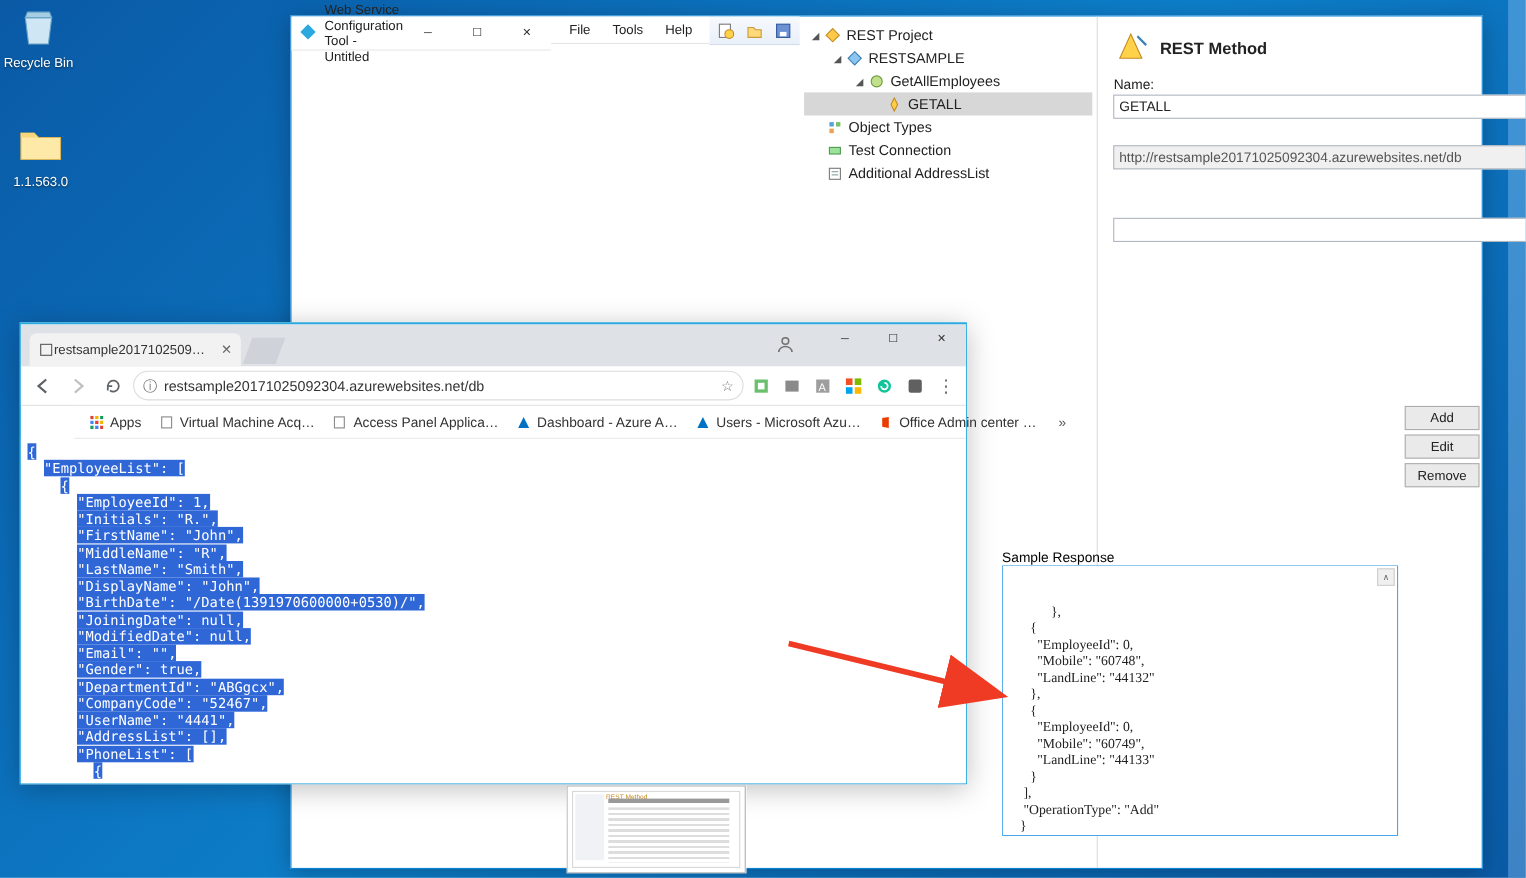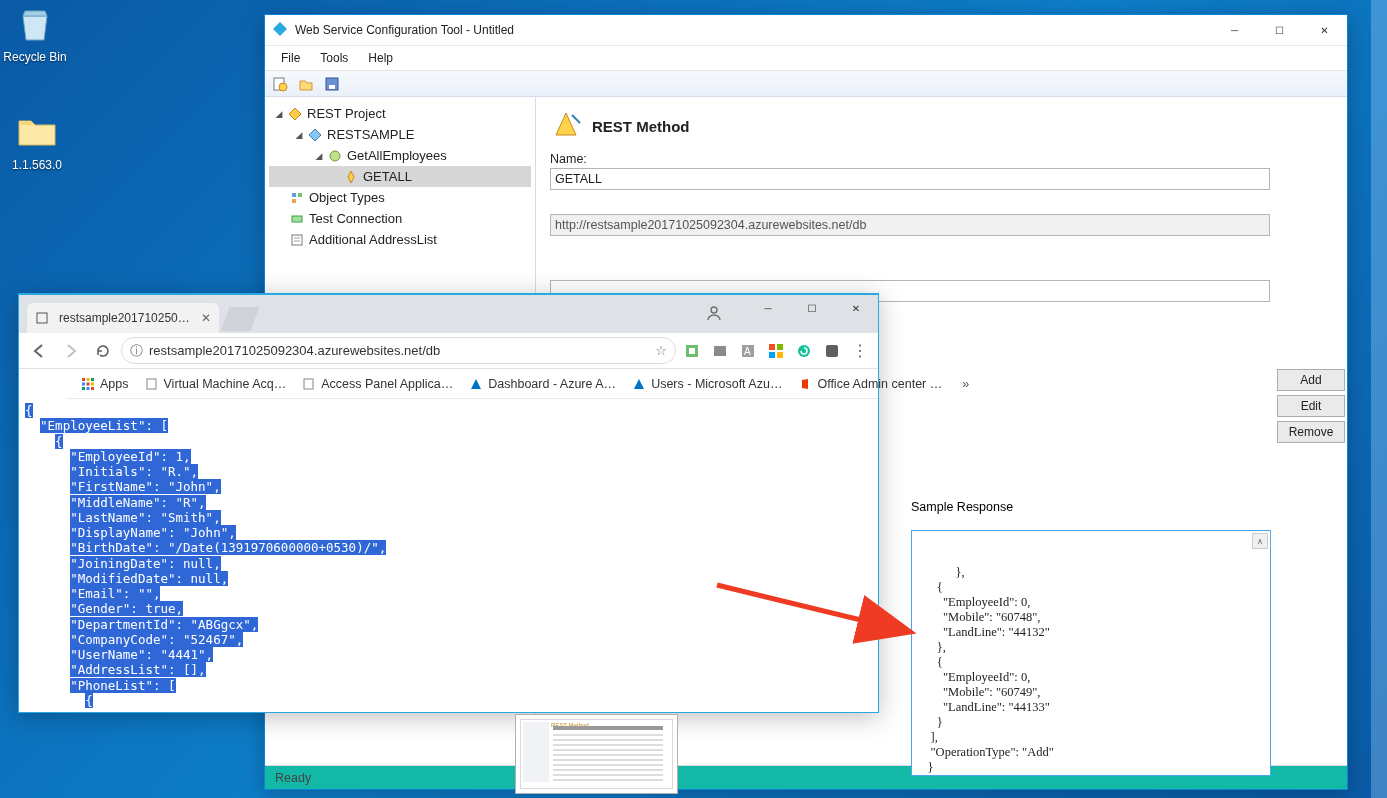--- a/index.html
+++ b/index.html
@@ -4,21 +4,21 @@
 <style>
   * { box-sizing: border-box; }
   html, body { margin: 0; padding: 0; font-family: "Segoe UI", Tahoma, sans-serif; font-size: 12px; }
   body { width: 1387px; height: 798px; background: linear-gradient(135deg, #0a5aa6 0%, #0d7ec9 50%, #0a5aa6 100%); overflow: hidden; position: relative; }
   
   .desktop-icon { position: absolute; width: 70px; text-align: center; color: #fff; font-size: 12px; text-shadow: 0 1px 2px rgba(0,0,0,.6); }
   .desktop-icon .glyph { width: 44px; height: 44px; margin: 0 auto 4px; display: flex; align-items: center; justify-content: center; }
   .recycle { left: 0; top: 2px; }
   .folder { left: 2px; top: 110px; }
   
-  .app-window { position: absolute; left: 264px; top: 14px; width: 1084px; height: 776px; background: #fff; border: 1px solid #0a84d6; display: flex; flex-direction: column; box-shadow: 0 4px 20px rgba(0,0,0,.25); }
+  .app-window { position: absolute; left: 264px; top: 14px; width: 1084px; height: 776px; background: #fff; border: 1px solid #0a84d6; display: flex; flex-direction: row; box-shadow: 0 4px 20px rgba(0,0,0,.25); }
   .titlebar { height: 31px; background: #fff; display: flex; align-items: center; border-bottom: 1px solid #e8e8e8; }
   .titlebar .app-icon { width: 30px; text-align: center; color: #2aa9e0; font-size: 14px; }
   .titlebar .title { flex: 1; font-size: 12px; color: #222; }
   .win-btn { width: 45px; height: 100%; display: inline-flex; align-items: center; justify-content: center; font-family: "Segoe MDL2 Assets", "Segoe UI Symbol"; font-size: 10px; color: #333; cursor: default; }
   .menubar { height: 25px; background: #fff; display: flex; align-items: center; padding: 0 6px; font-size: 12px; color: #222; border-bottom: 1px solid #e4e4e4; }
   .menuitem { padding: 2px 10px; }
   .toolbar { height: 26px; background: linear-gradient(#f6f9fd,#eaf0f9); border-bottom: 1px solid #d6dde8; display: flex; align-items: center; padding: 0 6px; gap: 8px; }
   .toolbar span { width: 18px; height: 18px; display: inline-flex; align-items: center; justify-content: center; }
   .app-body { flex: 1; display: flex; min-height: 0; }
   .tree-pane { width: 271px; border-right: 1px solid #d6dde8; padding: 6px 4px; font-size: 13px; color: #222; }
@@ -30,28 +30,28 @@
   .head-row { display: flex; align-items: center; gap: 10px; margin-bottom: 8px; }
   .head-row h2 { margin: 0; font-size: 15px; font-weight: 600; color: #222; }
   .desc { font-size: 12.5px; color: #222; line-height: 1.35; margin-bottom: 14px; }
   .field-label { font-size: 12.5px; color: #222; margin-bottom: 2px; }
   .text-input { width: 720px; height: 22px; padding: 1px 4px; border: 1px solid #aeb6bf; font-size: 12.5px; background: #fff; color: #222; }
   .text-input.readonly { background: #f0f0f0; color: #555; }
   .form-block { margin-bottom: 24px; }
   .button-col { display: flex; flex-direction: column; gap: 4px; position: absolute; top: 354px; left: 1012px; }
   .std-btn { width: 68px; height: 22px; border: 1px solid #adadad; background: #eaeaea; font-size: 12px; color: #222; }
   .sample-block { position: absolute; left: 646px; top: 485px; width: 360px; }
-  .sample-block .label { font-size: 12.5px; margin-bottom: 16px; }
+  .sample-block .label { font-size: 12.5px; margin-bottom: 0; }
   .sample-box { border: 1px solid #4aa6e8; background: #fff; height: 246px; padding: 4px 6px; font-size: 12.5px; color: #222; overflow: auto; position: relative; white-space: pre; font-family: "Segoe UI"; }
   .scroll-up { position: absolute; right: 2px; top: 2px; width: 16px; height: 16px; background: #f0f0f0; border: 1px solid #ccc; display: flex; align-items: center; justify-content: center; font-size: 8px; color: #666; }
   .statusbar { height: 24px; background: #14b8a6; border-top: 1px solid #dcdcdc; display: flex; align-items: center; padding: 0 10px; font-size: 12.5px; color: #444; }
   
   .browser { position: absolute; left: 18px; top: 293px; width: 861px; height: 420px; background: #fff; border: 1px solid #2aa9e0; border-top: 2px solid #2aa9e0; display: flex; flex-direction: column; box-shadow: 0 4px 24px rgba(0,0,0,.25); }
   .br-titlearea { height: 38px; background: #dee1e6; display: flex; align-items: flex-end; position: relative; }
-  .tab { margin-left: 8px; height: 30px; background: #f2f2f2; border-radius: 6px 6px 0 0; display: flex; align-items: center; padding: 0 8px; gap: 10px; width: 192px; }
+  .tab { margin-left: 8px; height: 30px; background: #f2f2f2; border-radius: 6px 6px 0 0; display: flex; align-items: center; padding: 0 8px; gap: 0; width: 192px; }
   .tab .favicon { width: 14px; height: 14px; display: inline-flex; align-items: center; justify-content: center; }
   .tab .tab-title { font-size: 12px; color: #333; flex: 1; white-space: nowrap; overflow: hidden; text-overflow: ellipsis; }
   .tab .tab-close { font-size: 12px; color: #666; }
   .newtab-ghost { width: 30px; height: 24px; background: #cfd3d9; margin-left: 6px; transform: skewX(-20deg); align-self: flex-end; margin-bottom: 2px; }
   .br-winctrls { position: absolute; right: 0; top: 0; height: 28px; display: flex; }
   .br-winctrls .win-btn { width: 44px; height: 26px; font-size: 10px; }
   .br-profile { position: absolute; right: 152px; top: 6px; width: 24px; height: 24px; display: flex; align-items: center; justify-content: center; color: #555; }
   .addrbar { height: 36px; background: #fff; display: flex; align-items: center; padding: 0 6px; gap: 4px; border-bottom: 1px solid #e2e2e2; }
   .nav-btn { width: 28px; height: 28px; display: inline-flex; align-items: center; justify-content: center; color: #5f6368; }
   .addr-field { flex: 1; height: 27px; border: 1px solid #dcdcdc; border-radius: 14px; display: flex; align-items: center; padding: 0 8px; font-size: 13px; color: #333; gap: 6px; background: #fff; }

